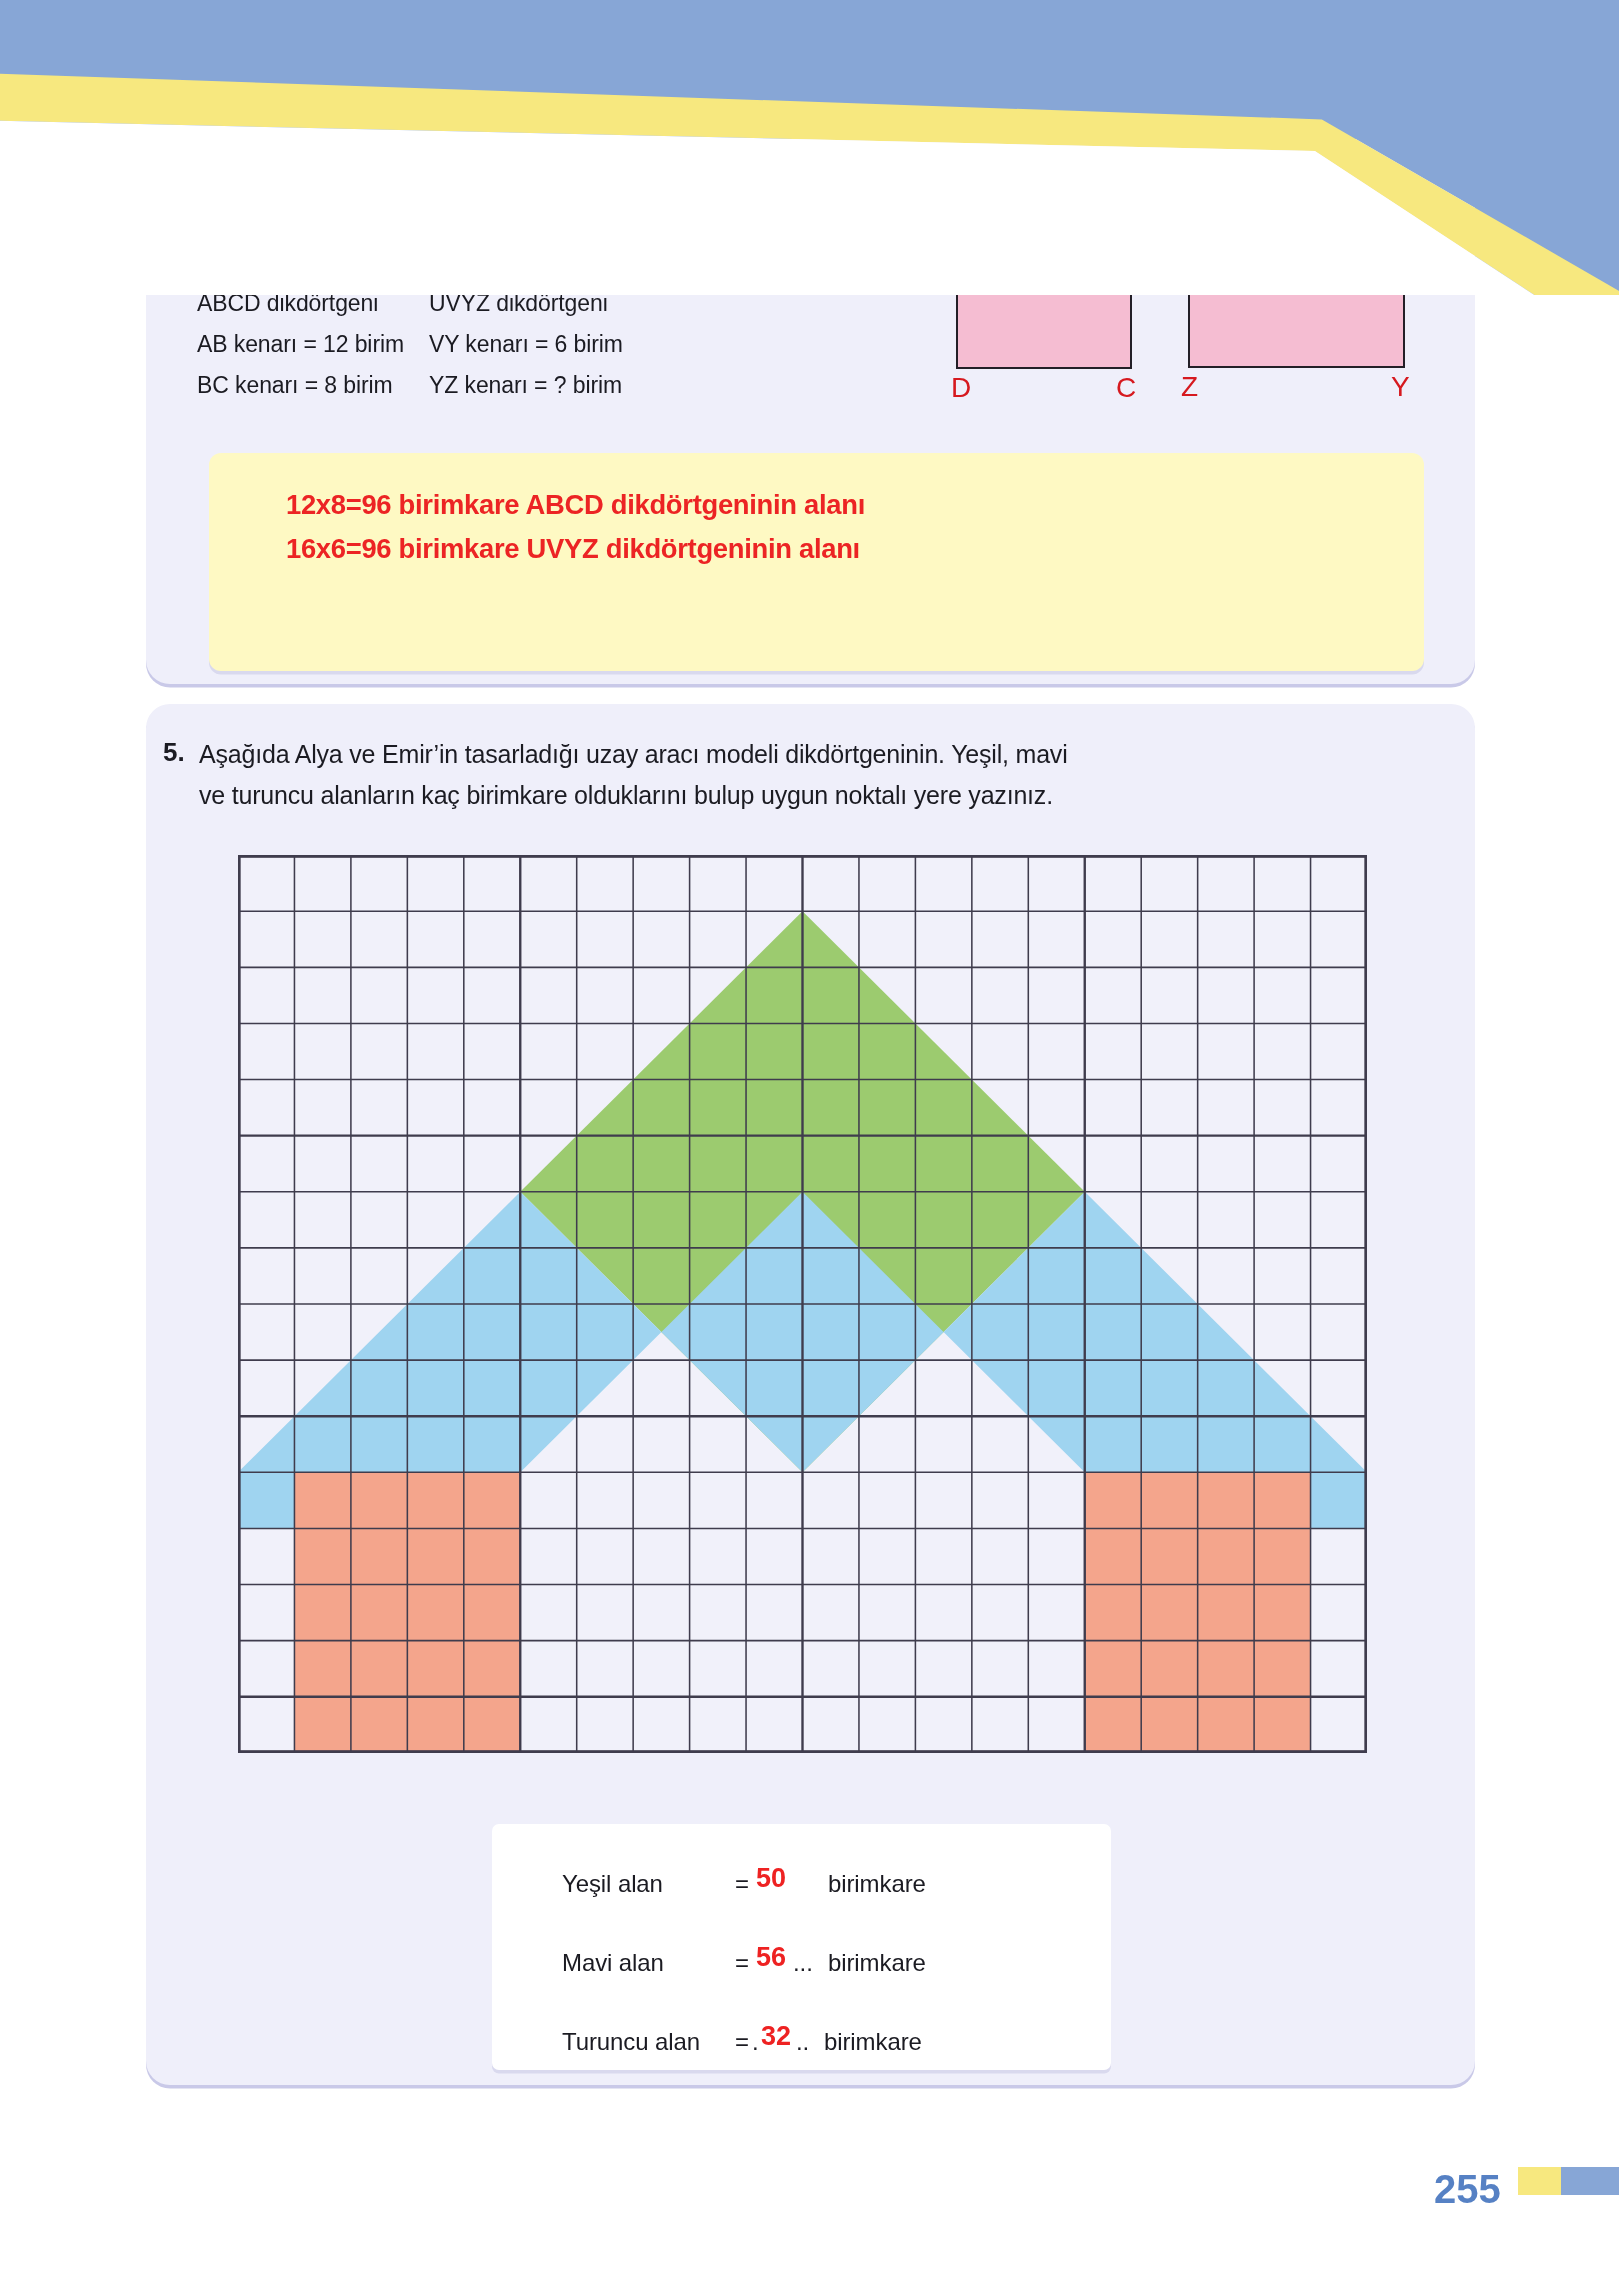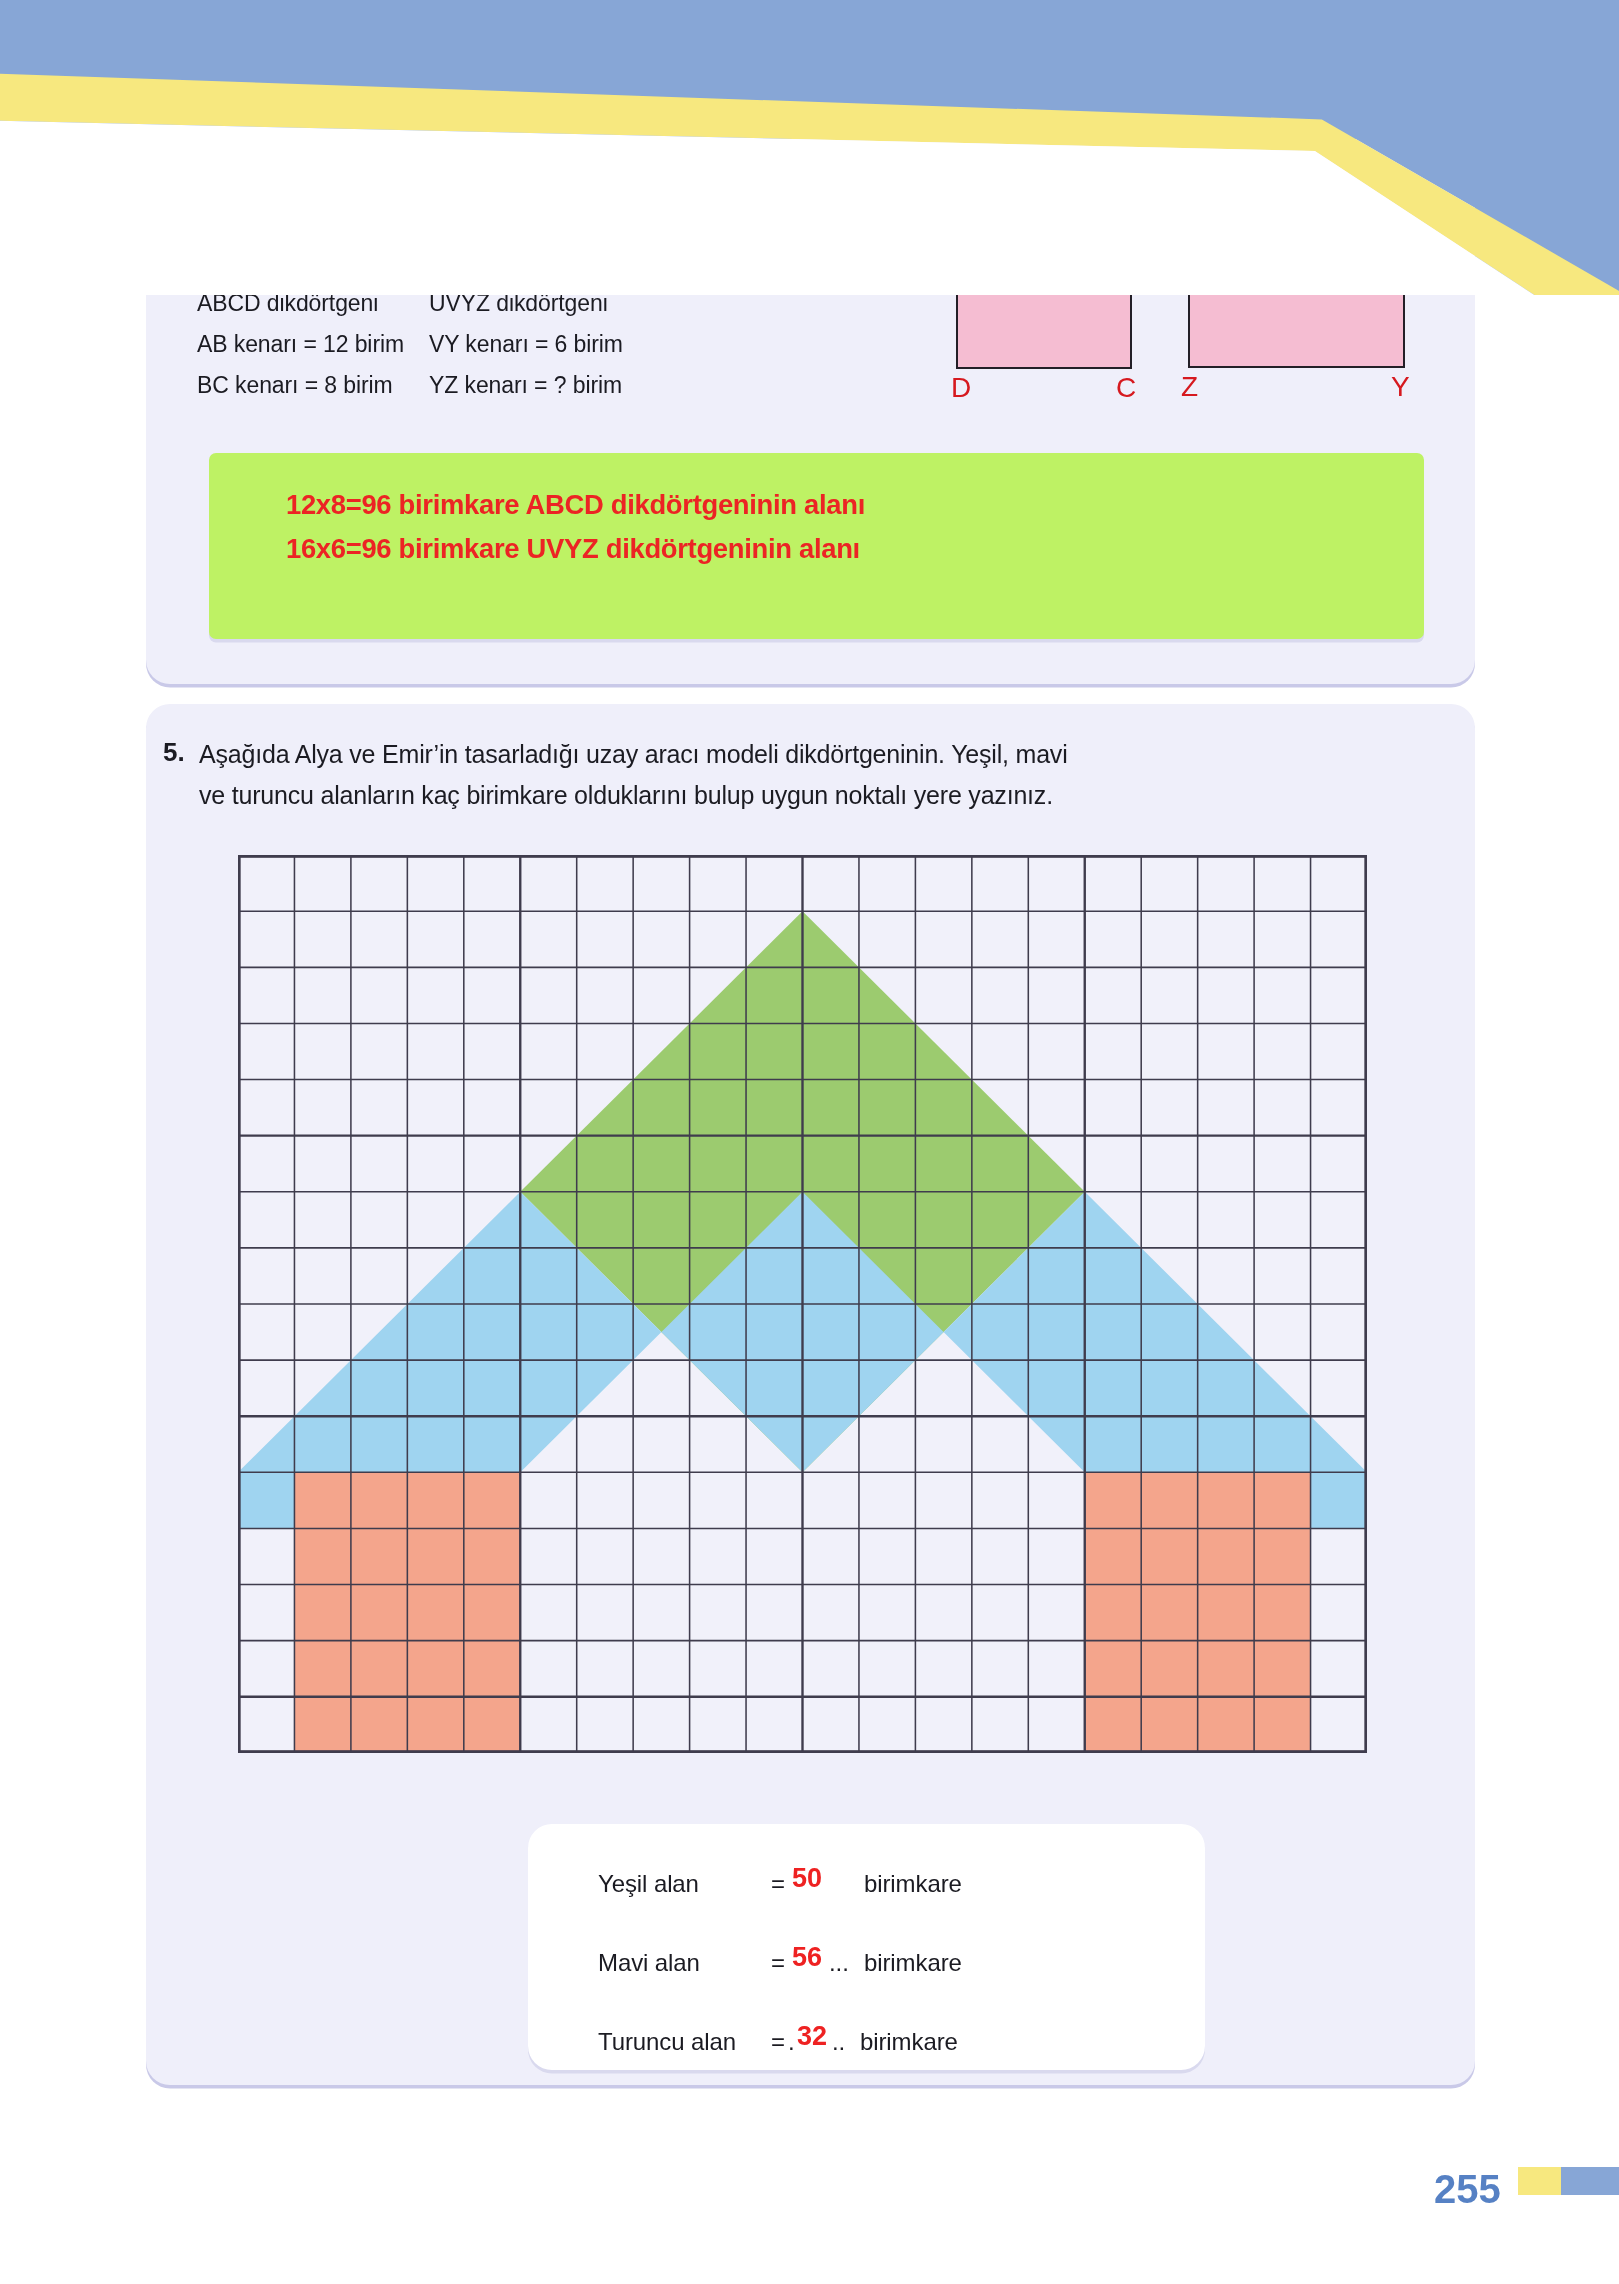--- a/index.html
+++ b/index.html
@@ -46,22 +46,22 @@
   .q4cols .colA{position:absolute;left:0;top:0;width:232px;white-space:nowrap;}
   .q4cols .colB{position:absolute;left:232px;top:0;width:267px;white-space:nowrap;}
 
   
   .rects{position:absolute;left:907px;top:190px;width:534px;height:176px;}
   .rc{position:absolute;background:#f5bdd2;border:2.8px solid #231f27;box-sizing:border-box;}
   .rlbl{position:absolute;font-size:28px;color:#d6191f;line-height:1;}
 
   
   .ansbox{
-    position:absolute;left:209px;top:453px;width:1215px;height:186px;
-    background:#bef264;border-radius:7px;
+    position:absolute;left:209px;top:453px;width:1215px;height:218px;
+    background:#fef9c3;border-radius:12px;
     box-shadow:0 3.5px 0 0 #d9d9ee;
   }
   .ansbox .lines{
     position:absolute;left:77px;top:29.5px;
     color:#ec2424;font-size:27.4px;font-weight:bold;line-height:44px;
     letter-spacing:-0.3px;white-space:nowrap;
   }
 
   
   .q5num{
@@ -71,24 +71,23 @@
   .q5text{
     position:absolute;left:199px;top:734px;width:1223px;
     font-size:25px;line-height:41px;color:#1b1b22;letter-spacing:-0.2px;
   }
 
   
   .figwrap{position:absolute;left:238px;top:855px;width:1129px;height:898px;}
 
   
   .ansbox2{
-    position:absolute;left:492px;top:1824px;width:677px;height:246px;
-    background:#ffffff;border-radius:24px;
+    position:absolute;left:492px;top:1824px;width:619px;height:246px;
+    background:#ffffff;border-radius:7px;
     box-shadow:0 3.5px 0 0 #d9d9ee;
-    margin-left:36px;
   }
   .arow{position:absolute;left:0;width:619px;height:42px;
     font-size:24px;color:#1b1b22;letter-spacing:-0.1px;}
   .arow .lbl{position:absolute;left:70px;top:0;white-space:nowrap;}
   .arow .eq{position:absolute;top:0;}
   .arow .val{position:absolute;top:-7px;color:#ee2222;font-size:27px;font-weight:bold;text-align:center;}
   .arow .dots{position:absolute;top:0;color:#1b1b22;}
   .arow .unit{position:absolute;top:0;white-space:nowrap;}
 
   

